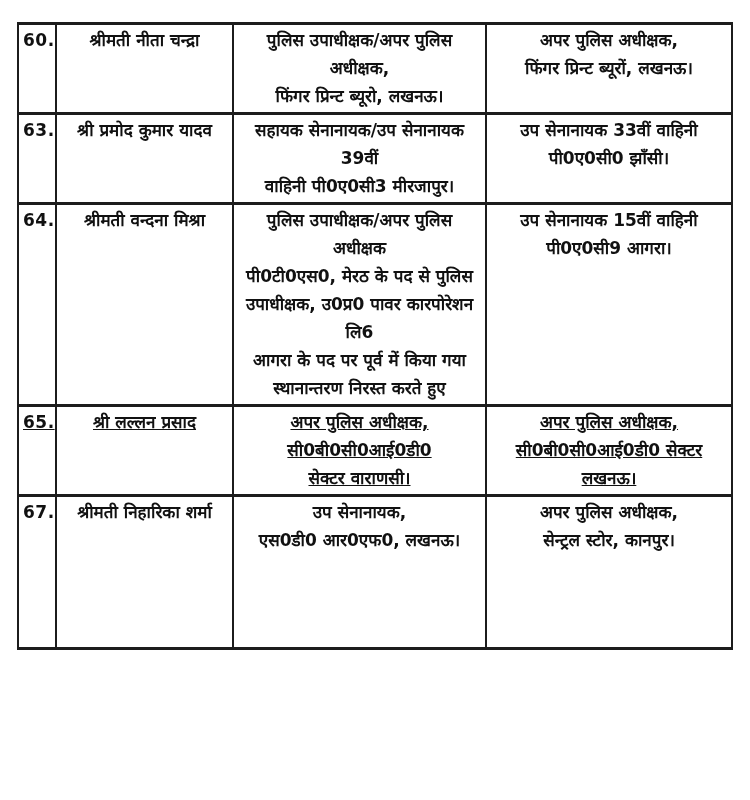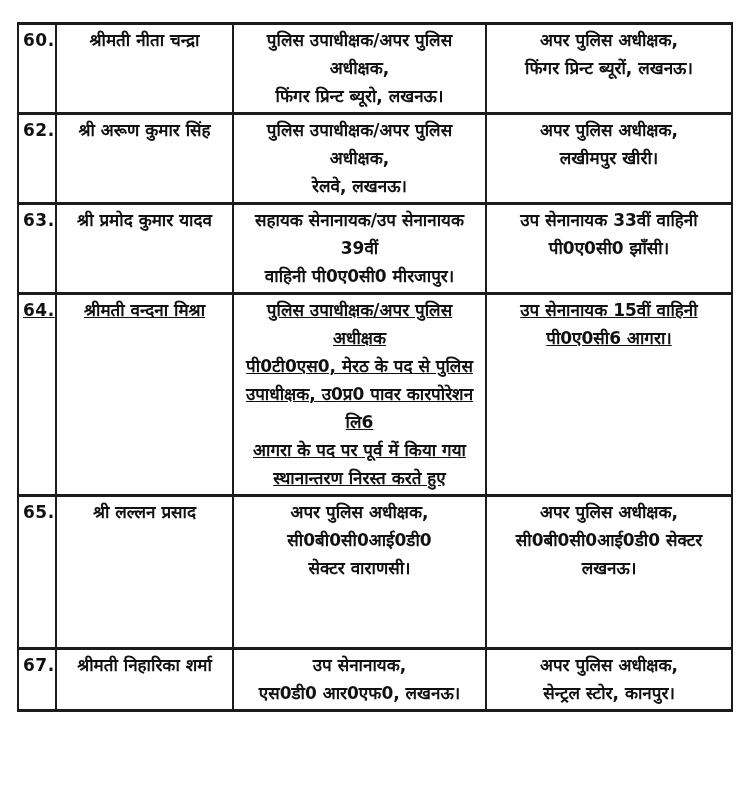--- a/index.html
+++ b/index.html
@@ -77,56 +77,44 @@
         <td>
             <div class="ln">पुलिस उपाधीक्षक/अपर पुलिस अधीक्षक,</div>
             <div class="ln">फिंगर प्रिन्ट ब्यूरो, लखनऊ।</div>
           </td>
         <td>
             <div class="ln">अपर पुलिस अधीक्षक,</div>
             <div class="ln">फिंगर प्रिन्ट ब्यूरों, लखनऊ।</div>
           </td>
       </tr>
       <tr>
-        <td class="serial-cell">62.</td>
-        <td>श्री अरूण कुमार सिंह</td>
-        <td>
-            <div class="ln">पुलिस उपाधीक्षक/अपर पुलिस अधीक्षक,</div>
-            <div class="ln">रेलवे, लखनऊ।</div>
-          </td>
-        <td>
-            <div class="ln">अपर पुलिस अधीक्षक,</div>
-            <div class="ln">लखीमपुर खीरी।</div>
-          </td>
-      </tr>
-      <tr>
         <td class="serial-cell">63.</td>
         <td>श्री प्रमोद कुमार यादव</td>
         <td>
             <div class="ln">सहायक सेनानायक/उप सेनानायक 39वीं</div>
-            <div class="ln">वाहिनी पी0ए0सी0 मीरजापुर।</div>
+            <div class="ln">वाहिनी पी0ए0सी3 मीरजापुर।</div>
           </td>
         <td>
             <div class="ln">उप सेनानायक 33वीं वाहिनी</div>
             <div class="ln">पी0ए0सी0 झाँसी।</div>
           </td>
       </tr>
       <tr>
         <td class="serial-cell">64.</td>
         <td>श्रीमती वन्दना मिश्रा</td>
         <td>
             <div class="ln">पुलिस उपाधीक्षक/अपर पुलिस अधीक्षक</div>
             <div class="ln">पी0टी0एस0, मेरठ के पद से पुलिस</div>
             <div class="ln">उपाधीक्षक, उ0प्र0 पावर कारपोरेशन लि6</div>
             <div class="ln">आगरा के पद पर पूर्व में किया गया</div>
             <div class="ln">स्थानान्तरण निरस्त करते हुए</div>
           </td>
         <td>
             <div class="ln">उप सेनानायक 15वीं वाहिनी</div>
-            <div class="ln">पी0ए0सी6 आगरा।</div>
+            <div class="ln">पी0ए0सी9 आगरा।</div>
           </td>
       </tr>
       <tr>
         <td class="serial-cell">65.</td>
         <td>श्री लल्लन प्रसाद</td>
         <td>
             <div class="ln">अपर पुलिस अधीक्षक, सी0बी0सी0आई0डी0</div>
             <div class="ln">सेक्टर वाराणसी।</div>
           </td>
         <td>

